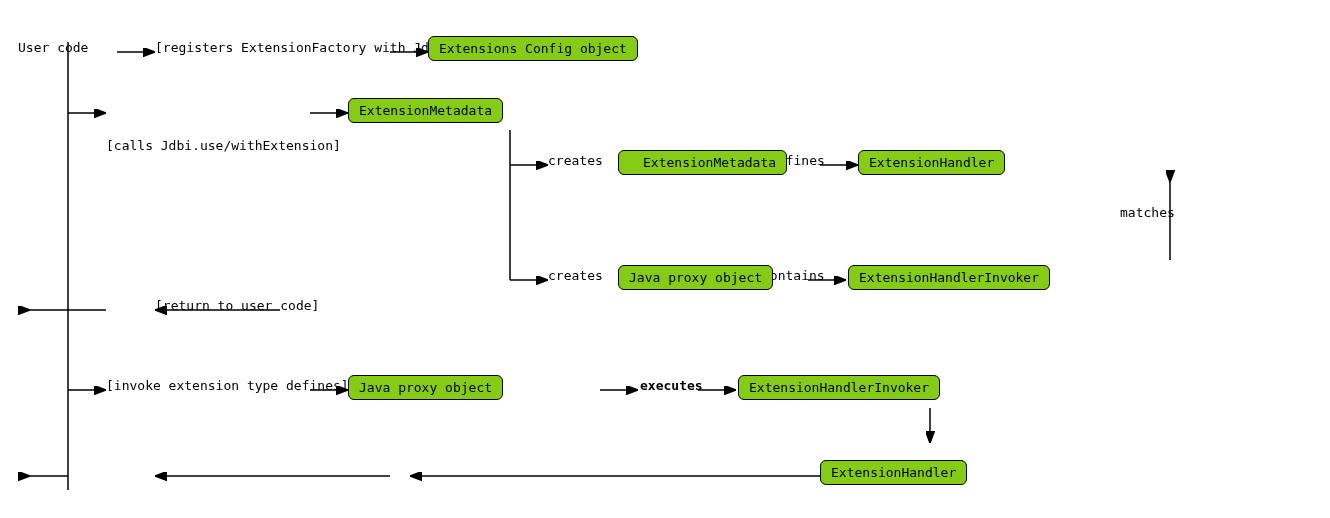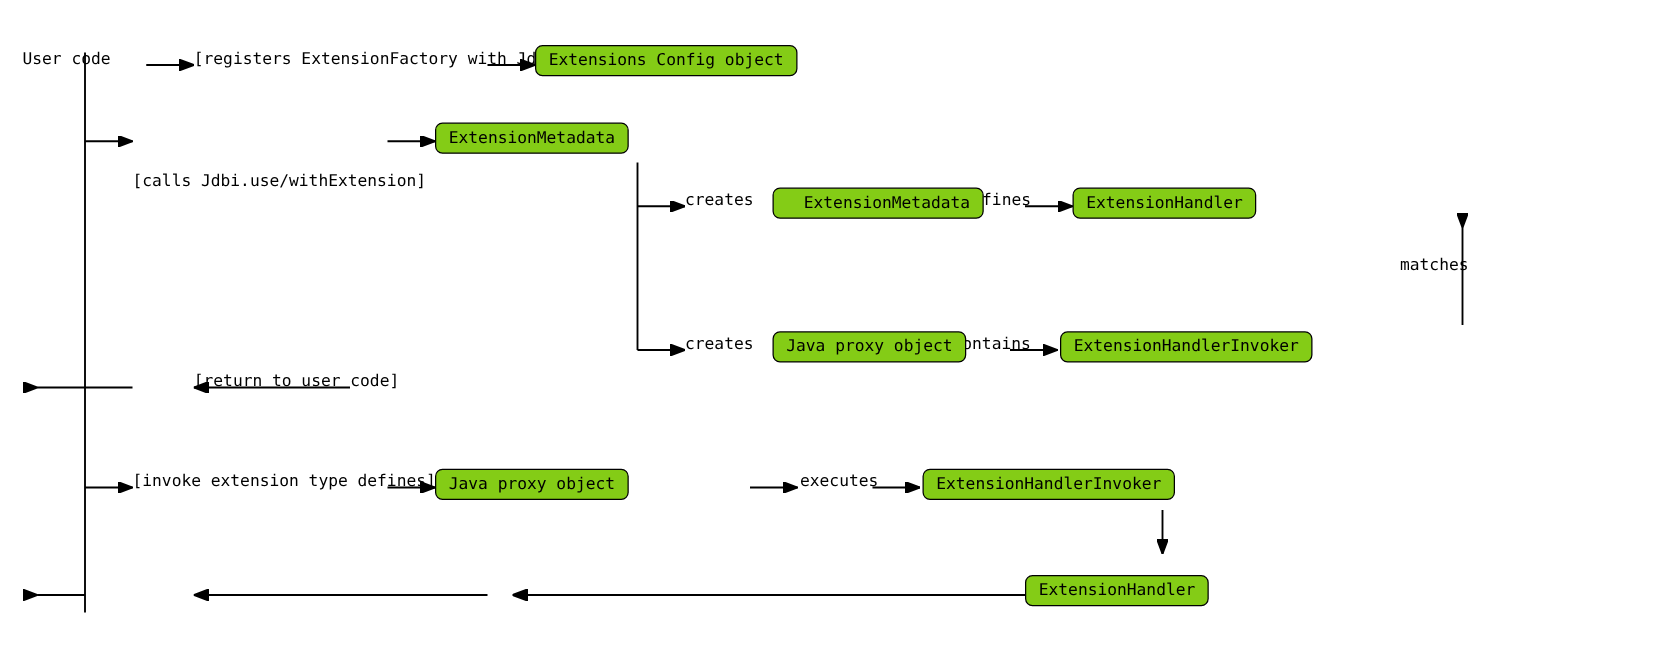--- a/index.html
+++ b/index.html
@@ -122,21 +122,21 @@
   <div class="label" style="left:770px; top:153px;">defines</div>
 
   <div class="label" style="left:762px; top:268px;">contains</div>
 
   <div class="label" style="left:1120px; top:205px;">matches</div>
 
   <div class="label" style="left:155px; top:298px;">[return to user code]</div>
 
   <div class="label" style="left:106px; top:378px;">[invoke extension type defines]</div>
 
-  <div class="label" style="left:640px; top:378px;">executes</div>
+  <div class="label" style="left:640px; top:378px;font-weight:bold;">executes</div>
 
 
 
   <div class="box" style="left:428px; top:36px;">Extensions Config object</div>
 
   <div class="box" style="left:348px; top:98px;">ExtensionMetadata</div>
 
   <div class="box" style="left:618px; top:150px;padding-left:24px;">ExtensionMetadata</div>
 
   <div class="box" style="left:858px; top:150px;">ExtensionHandler</div>

